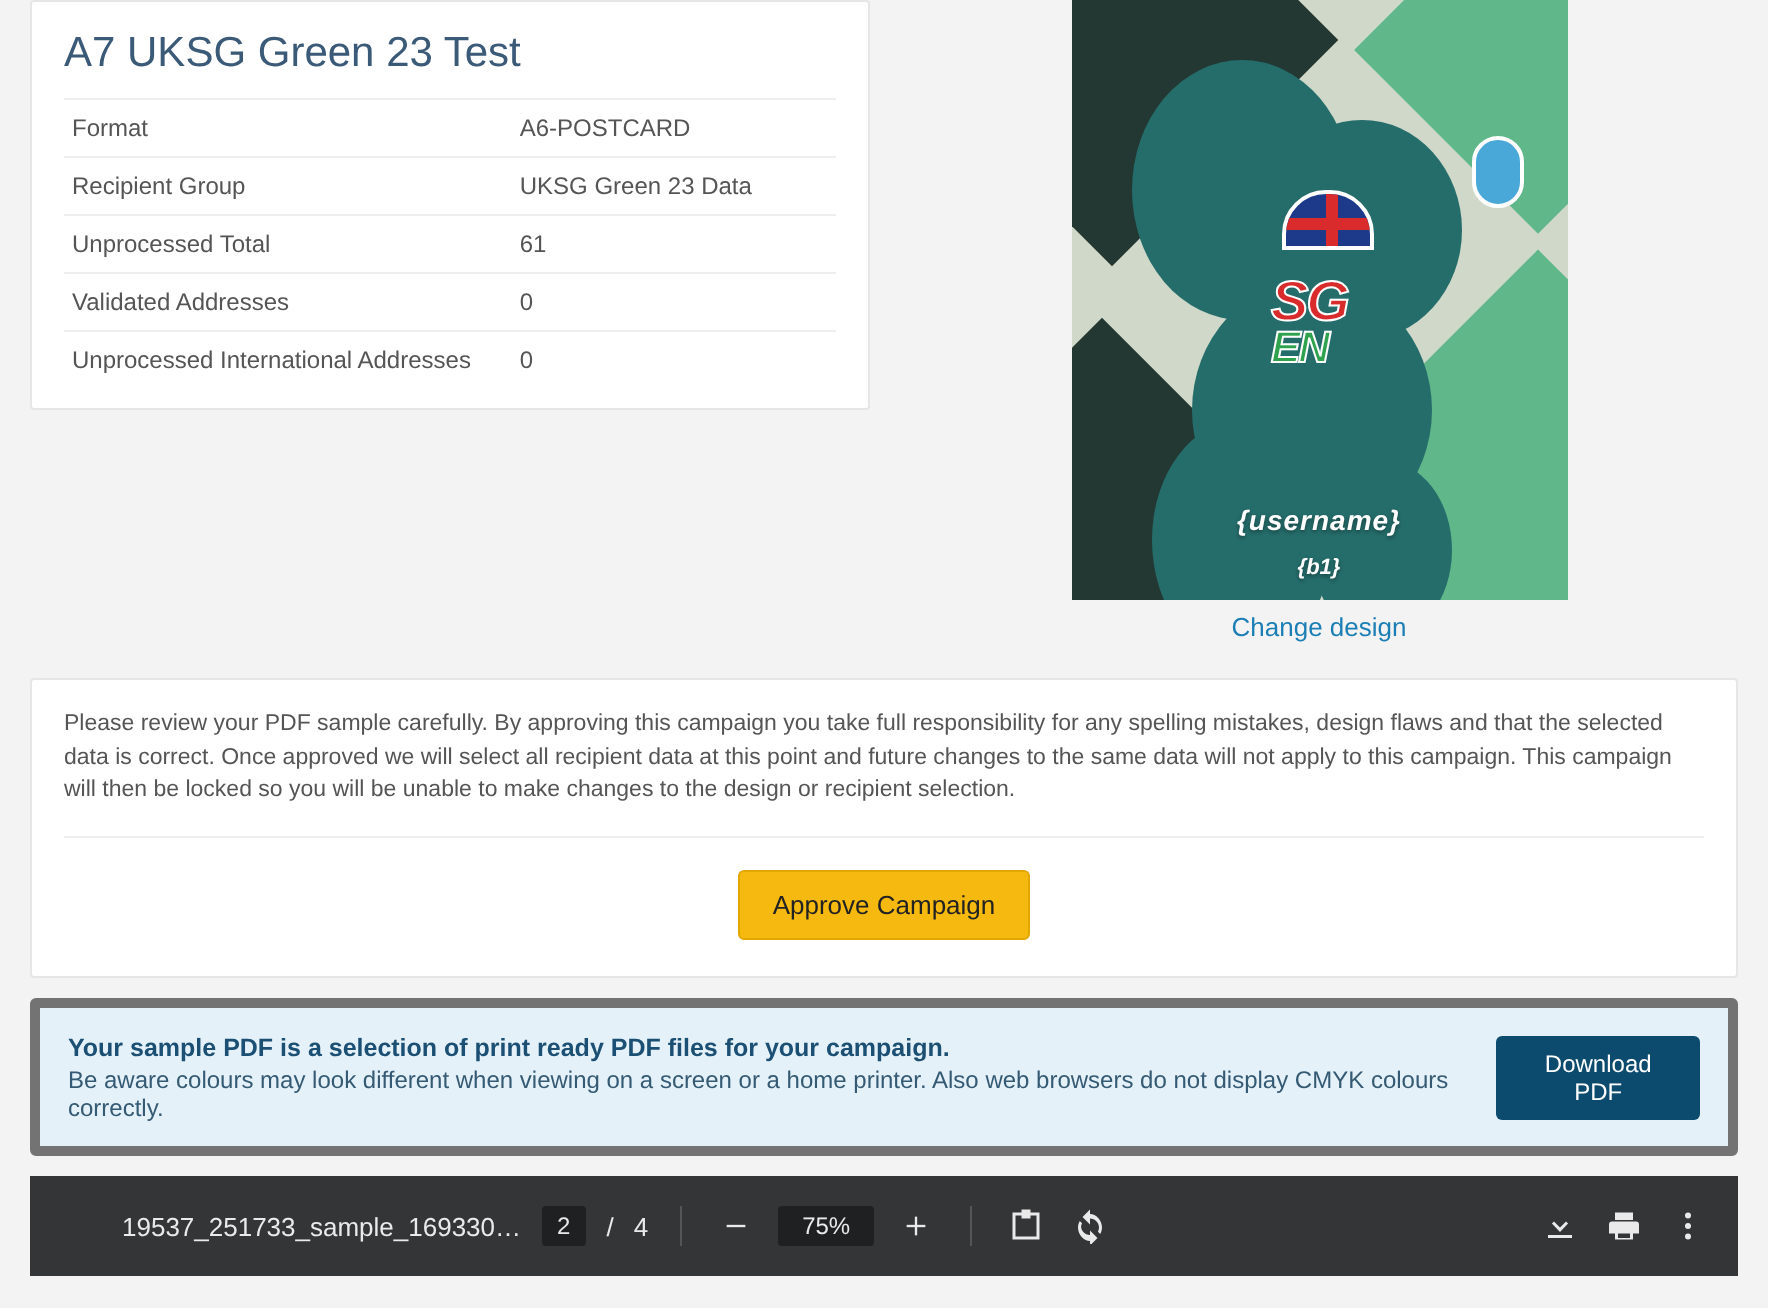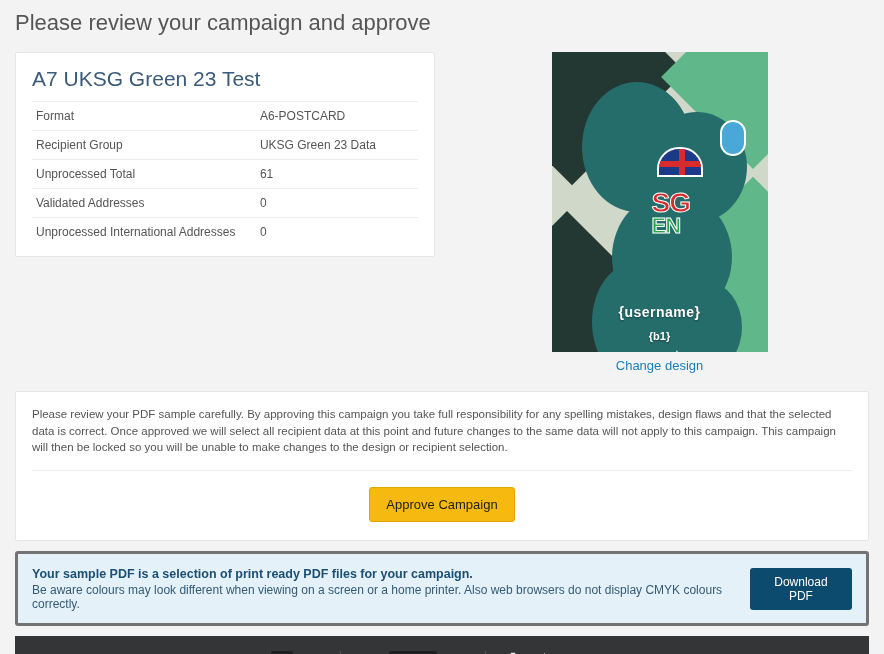--- a/index.html
+++ b/index.html
@@ -8,21 +8,21 @@
 .heading { font-size: 22px; font-weight: 300; color: #555; padding: 10px 15px 16px; }
 .content { padding: 0 15px; }
 .row1 { display: flex; gap: 15px; align-items: flex-start; margin-bottom: 18px; }
 .card { background: #fff; border: 1px solid #e6e6e6; border-radius: 2px; padding: 14px 16px 10px; width: 420px; }
 .card h2 { font-size: 21px; font-weight: 400; color: #3a5a78; margin-bottom: 10px; }
 table.details { width: 100%; border-collapse: collapse; }
 table.details tr { border-top: 1px solid #eee; }
 table.details td { padding: 7px 4px; font-size: 12px; color: #555; }
 table.details td:first-child { width: 58%; }
 .preview-col { flex: 1; display: flex; flex-direction: column; align-items: center; }
-.preview-img { width: 216px; height: 300px; position: relative; overflow: hidden; background: #cfd8c9; }
+.preview-img { width: 248px; height: 300px; position: relative; overflow: hidden; background: #cfd8c9; font-style: italic; }
 .tri-tl { position: absolute; left: -60px; top: -60px; width: 160px; height: 160px; background: #233833; transform: rotate(45deg); }
 .tri-tr { position: absolute; right: -50px; top: -40px; width: 130px; height: 130px; background: #5fb78a; transform: rotate(45deg); }
 .tri-br { position: absolute; right: -70px; bottom: -30px; width: 170px; height: 170px; background: #5fb78a; transform: rotate(45deg); }
 .tri-bl { position: absolute; left: -60px; bottom: -40px; width: 150px; height: 150px; background: #233833; transform: rotate(45deg); }
 .blob { position: absolute; background: #256d6b; border-radius: 50%; }
 .blob1 { width: 110px; height: 130px; left: 30px; top: 30px; }
 .blob2 { width: 100px; height: 110px; left: 95px; top: 60px; }
 .blob3 { width: 120px; height: 130px; left: 60px; top: 140px; }
 .blob4 { width: 90px; height: 120px; left: 40px; top: 210px; }
 .blob5 { width: 70px; height: 90px; left: 120px; top: 230px; }
@@ -34,38 +34,37 @@
 .flag::before { width: 60px; height: 6px; top: 12px; left: -6px; }
 .flag::after  { width: 6px; height: 40px; left: 20px; top: -6px; }
 .handle { position: absolute; right: 22px; top: 68px; width: 26px; height: 36px; background: #4aa8d8; border-radius: 14px; border: 2px solid #fff; }
 .ov-user { position: absolute; width: 100%; text-align: center; color: #fff; font-weight: 700; top: 252px; font-size: 14px; letter-spacing: .5px; text-shadow: 0 1px 2px rgba(0,0,0,.4); }
 .ov-b1 { position: absolute; width: 100%; text-align: center; color: #fff; font-weight: 700; top: 278px; font-size: 11px; text-shadow: 0 1px 2px rgba(0,0,0,.4); }
 .change-link { color: #1b7fb5; font-size: 13px; margin-top: 6px; text-decoration: none; cursor: pointer; }
 .review-box { background: #fff; border: 1px solid #e6e6e6; border-radius: 2px; padding: 14px 16px 18px; margin-bottom: 10px; }
 .review-text { font-size: 11.5px; color: #555; line-height: 1.45; padding-bottom: 14px; border-bottom: 1px solid #eee; }
 .approve-wrap { text-align: center; padding-top: 16px; }
 .btn-approve { background: #f6b90f; border: 1px solid #e0a800; color: #222; font-size: 13px; padding: 9px 16px; border-radius: 3px; cursor: pointer; }
-.info-bar { background: #e4f1f9; border: 3px solid #737373; border-radius: 3px; padding: 12px 14px; display: flex; justify-content: center; align-items: center; margin-bottom: 10px; }
+.info-bar { background: #e4f1f9; border: 5px solid #737373; border-radius: 3px; padding: 12px 14px; display: flex; justify-content: center; align-items: center; margin-bottom: 10px; }
 .info-text strong { color: #1b4f73; font-size: 12.5px; }
 .info-text div { color: #355a74; font-size: 12px; margin-top: 2px; }
 .btn-dl { background: #0c4a6e; color: #fff; border: none; border-radius: 3px; font-size: 12px; padding: 7px 12px; cursor: pointer; }
 .pdf-bar { background: #333537; color: #eaeaea; height: 50px; display: flex; align-items: center; gap: 10px; padding: 0 14px; font-size: 13px; }
 .pdf-bar .sep { width: 1px; height: 20px; background: #555; margin: 0 6px; }
 .pdf-icon { cursor: pointer; display: inline-flex; align-items: center; justify-content: center; width: 22px; height: 22px; }
 .pdf-icon svg { fill: #eaeaea; }
 .zoom-pill { background: #1f2021; border-radius: 2px; padding: 3px 12px; font-size: 12px; }
 .page-num { background: #1f2021; border-radius: 2px; padding: 3px 8px; font-size: 12px; }
 .filename { flex: 0 0 auto; }
 .spacer { flex: 1; }
 </style>
 </head>
 <body>
 
 <div class="page">
-  <div class="heading">Please review your campaign and approve</div>
 
   <div class="content">
     <div class="row1">
       <div class="card">
         <h2>A7 UKSG Green 23 Test</h2>
         <table class="details">
           <tbody id="details-body">
               <tr>
                 <td>Format</td>
                 <td>A6-POSTCARD</td>

